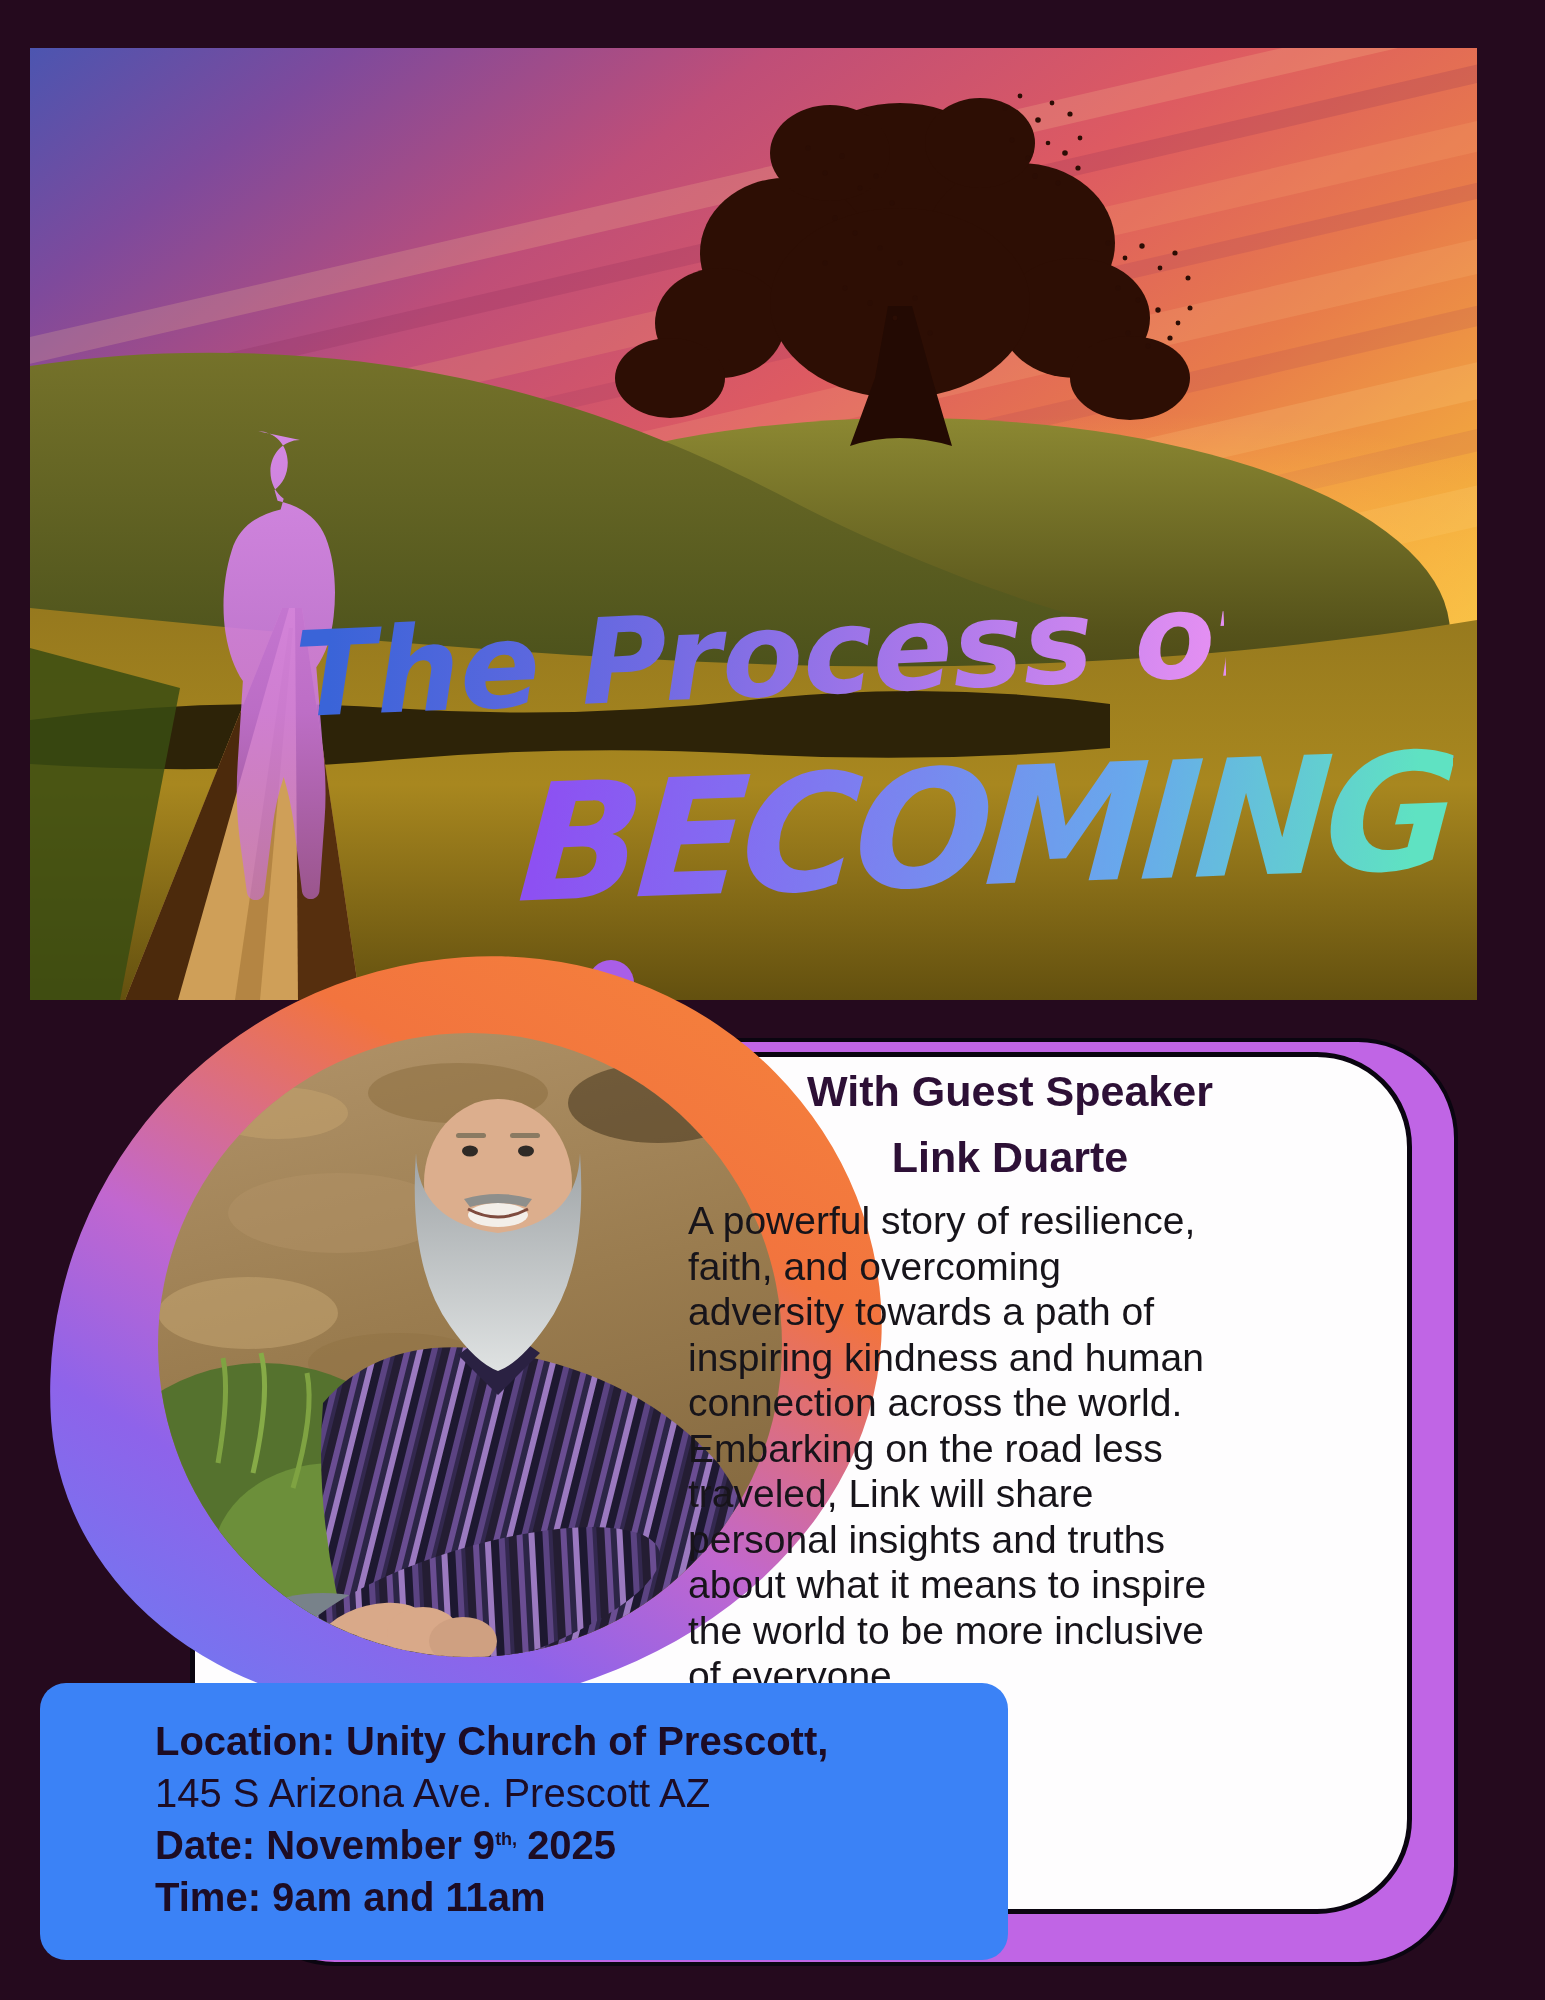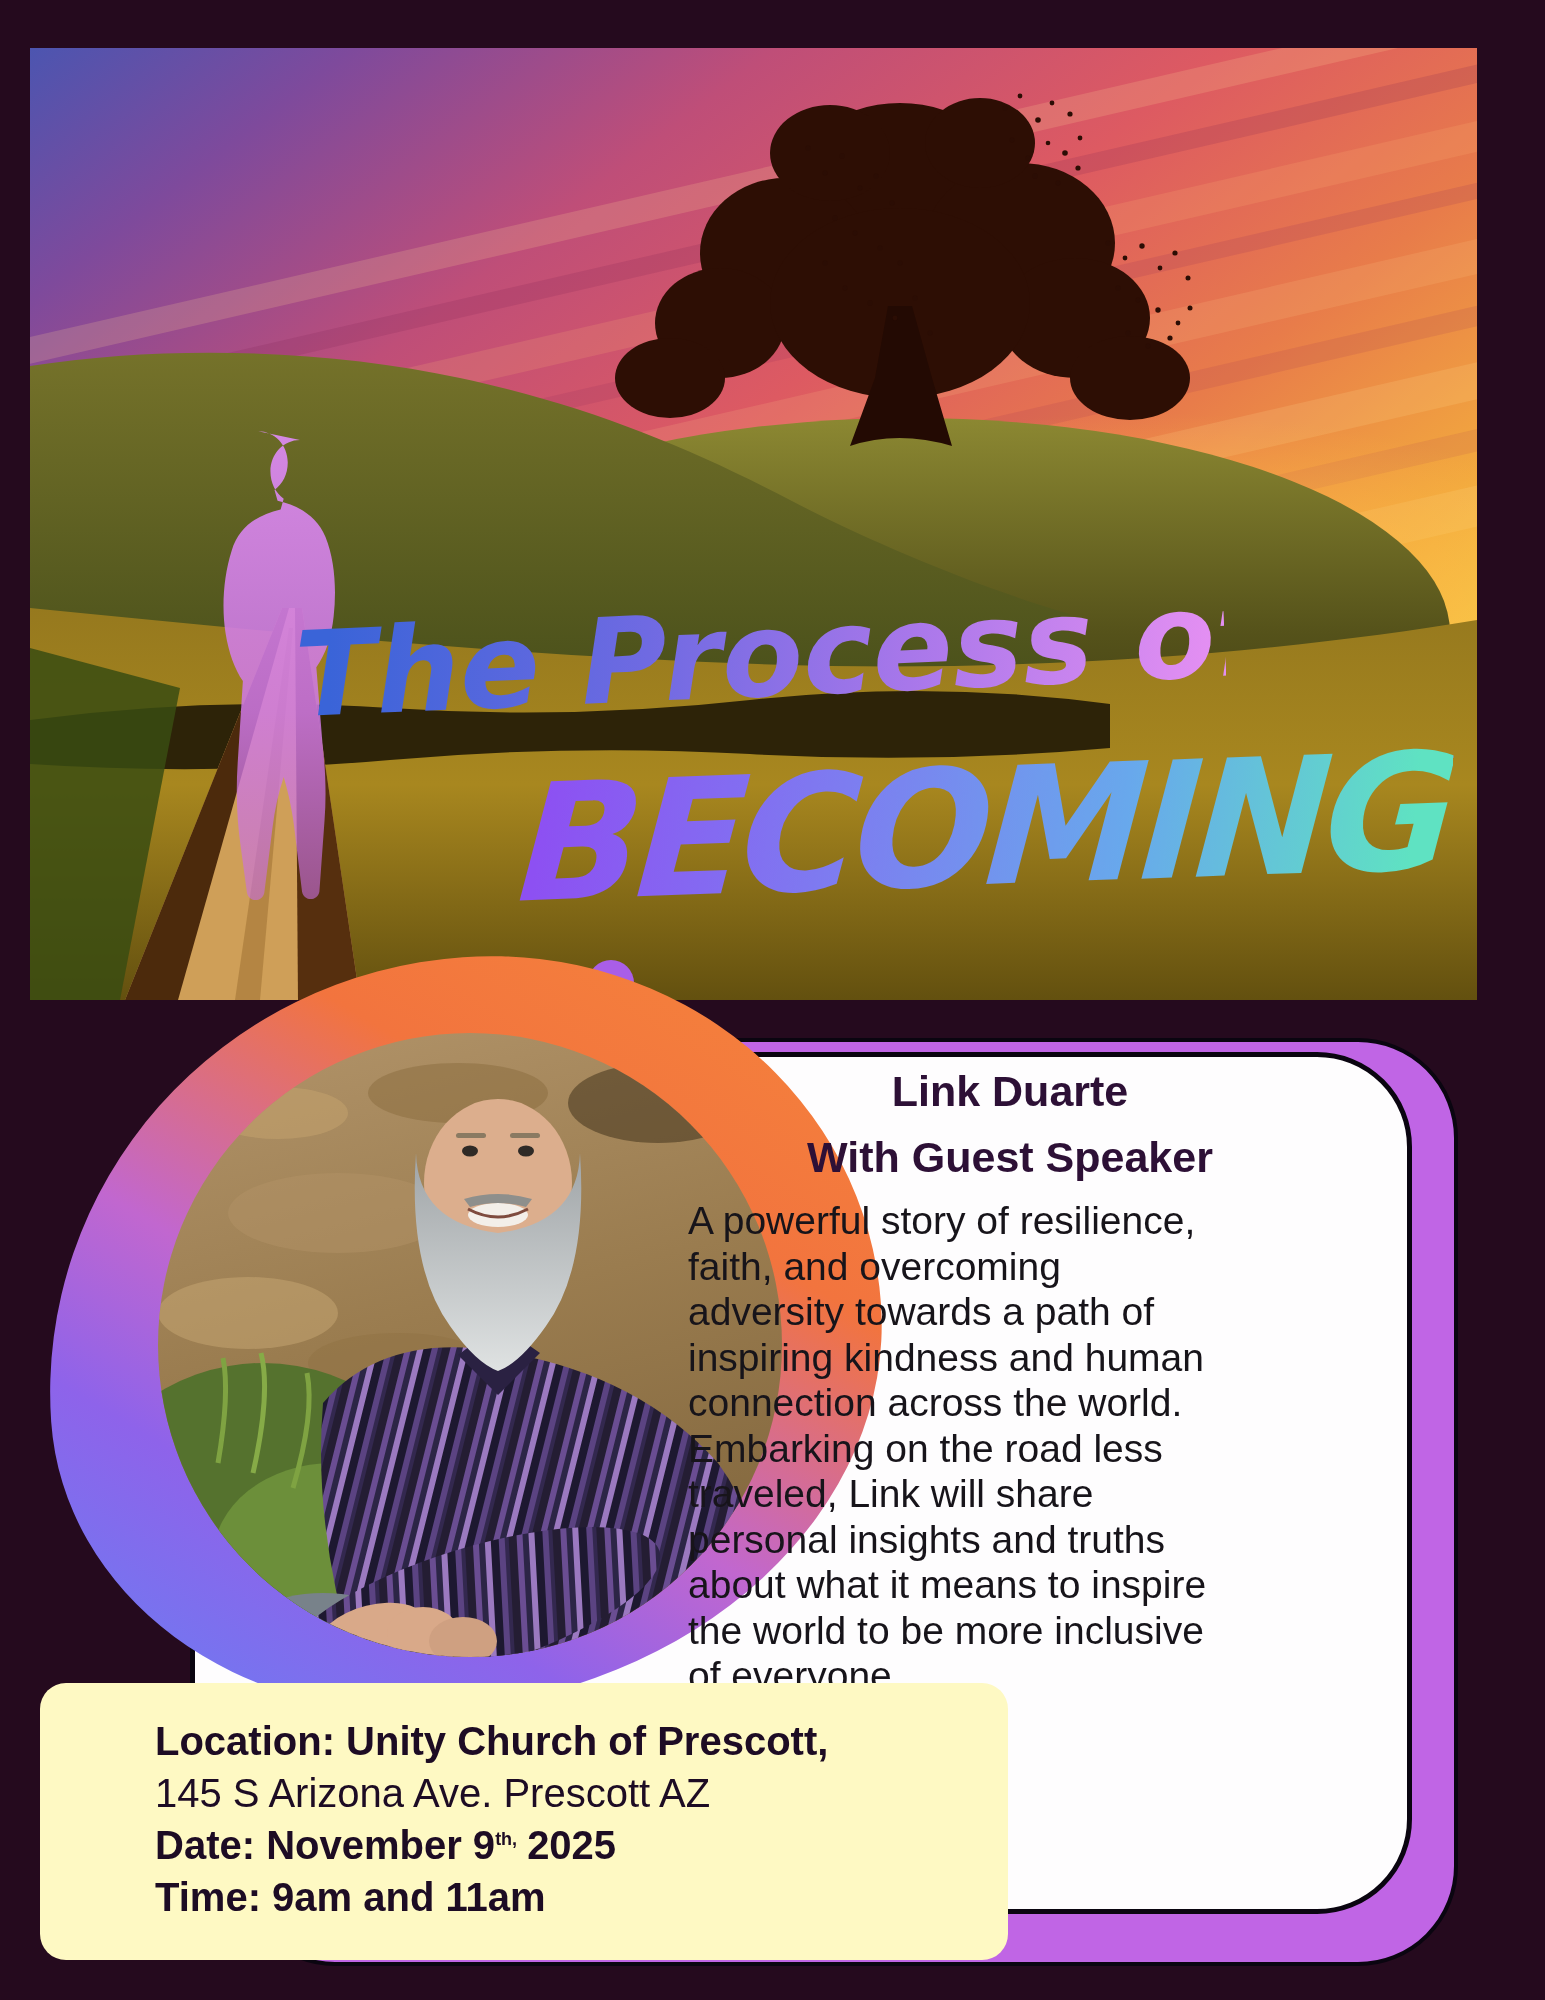--- a/index.html
+++ b/index.html
@@ -62,21 +62,21 @@
     font-weight:700;font-size:43px;line-height:66px;color:#2d1036;
   }
   .bio{
     position:absolute;left:688px;top:1198px;width:665px;text-align:left;
     font-size:39px;line-height:45.5px;color:#17141a;white-space:pre-line;
   }
 
   
   .info-box{
     position:absolute;left:40px;top:1683px;width:968px;height:277px;
-    background:#fef9c3;border-radius:26px;color:#1d0c24;box-sizing:border-box;
+    background:#3b82f6;border-radius:26px;color:#1d0c24;box-sizing:border-box;
     padding:32px 30px 0 115px;
   }
   .info-line{font-size:40px;line-height:52px;}
   .b{font-weight:700;}
   .sup{font-size:18px;font-weight:700;vertical-align:super;line-height:0;}
   .suffix{margin-left:10px;}
   .time-line{}
 </style>
 </head>
 <body>
@@ -315,22 +315,22 @@
         <rect x="298" y="100" width="30" height="5" rx="2.5" fill="#8a7a62"></rect>
         <rect x="352" y="100" width="30" height="5" rx="2.5" fill="#8a7a62"></rect>
         <ellipse cx="340" cy="182" rx="30" ry="12" fill="#f3efe9"></ellipse>
         <path d="M310 176 q30 16 60 0" stroke="#7e4b3e" stroke-width="3" fill="none"></path>
         <path d="M306 166 q34 -10 68 0 l-6 8 q-28 -8 -56 0 Z" fill="#8e8f8c"></path>
       </g>
     </svg>
   </div>
 
   <div class="speaker-heading">
+    <div>With Guest Speaker</div>
     <div>Link Duarte</div>
-    <div>With Guest Speaker</div>
   </div>
   <div class="bio">A powerful story of resilience,
 faith, and overcoming
 adversity towards a path of
 inspiring kindness and human
 connection across the world.
 Embarking on the road less
 traveled, Link will share
 personal insights and truths
 about what it means to inspire

